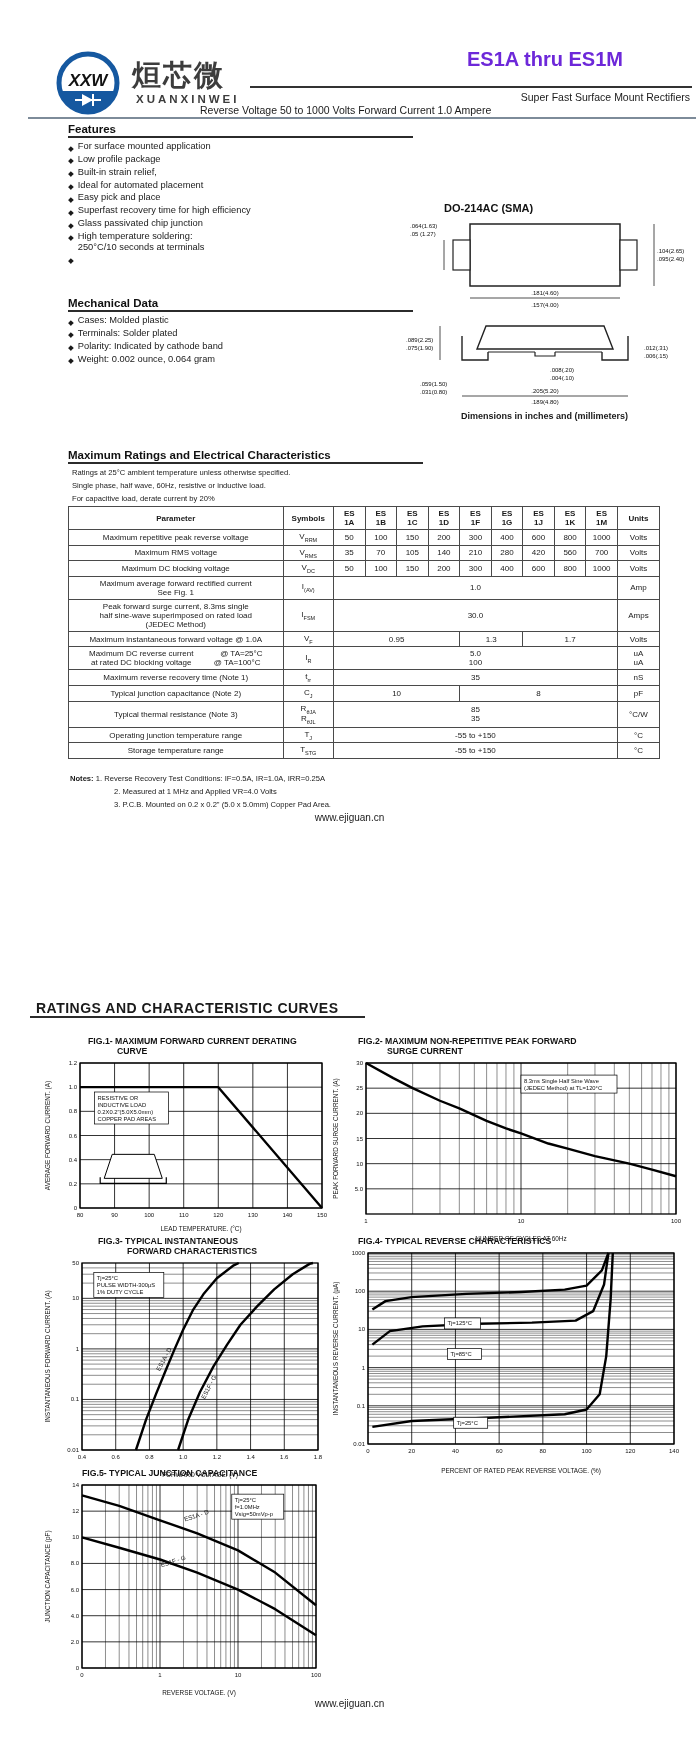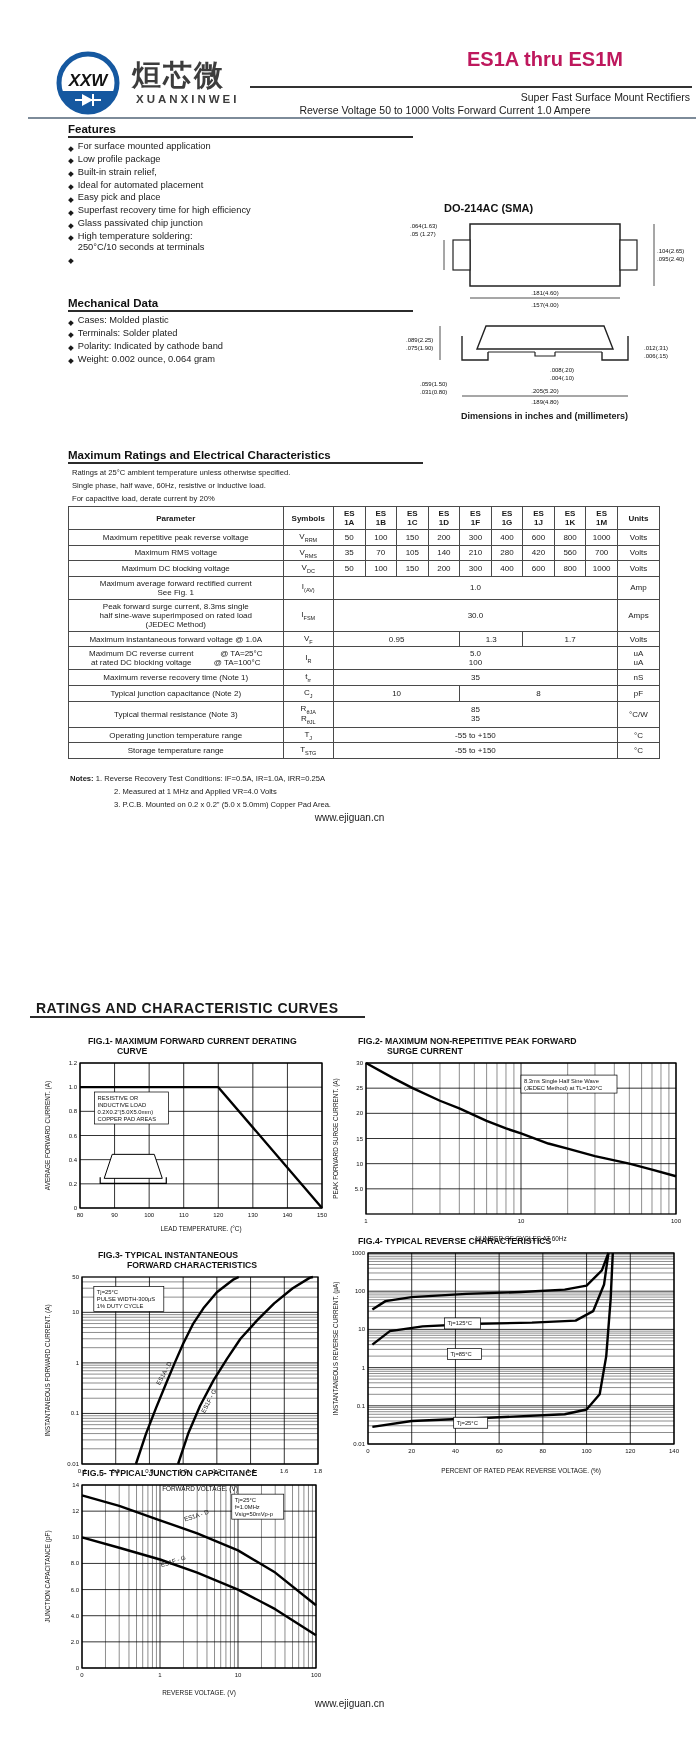--- a/index.html
+++ b/index.html
@@ -39,24 +39,24 @@
     <text x="33" y="36" text-anchor="middle" font-size="17" font-weight="bold" font-style="italic" fill="#1558a0">XXW</text>
     <g stroke="#fff" stroke-width="2">
       <line x1="20" y1="50" x2="46" y2="50"></line>
       <path d="M27,44 L27,56 L38,50 Z" fill="#fff" stroke="none"></path>
       <line x1="38" y1="44" x2="38" y2="56"></line>
     </g>
   </svg>
   <div class="abs" style="left:132px;top:56px;font-size:29px;font-weight:bold;color:#3c3c3c;letter-spacing:2px;">烜芯微</div>
   <div class="abs" style="left:136px;top:93px;font-size:11.5px;font-weight:bold;color:#3c3c3c;letter-spacing:3px;">XUANXINWEI</div>
 
-  <div class="abs" style="left:400px;top:48px;width:290px;text-align:center;font-size:20px;font-weight:bold;color:#be185d;">ES1A thru ES1M</div>
+  <div class="abs" style="left:400px;top:48px;width:290px;text-align:center;font-size:20px;font-weight:bold;color:#6d28d9;">ES1A thru ES1M</div>
   <div class="abs" style="left:250px;top:86px;width:442px;height:1.6px;background:#333;"></div>
   <div class="abs" style="left:250px;top:91px;width:440px;text-align:right;font-size:10.5px;">Super Fast Surface Mount Rectifiers</div>
-  <div class="abs" style="left:200px;top:104px;width:490px;text-align:center;font-size:10.5px;">Reverse Voltage 50 to 1000 Volts    Forward Current 1.0 Ampere</div>
+  <div class="abs" style="left:200px;top:104px;width:490px;text-align:left;font-size:10.5px;">Reverse Voltage 50 to 1000 Volts    Forward Current 1.0 Ampere</div>
   <div class="abs" style="left:28px;top:117px;width:668px;height:2.4px;background:#7d8b99;"></div>
 
   <div class="abs sec-head" style="left:68px;top:123px;">Features</div>
   <div class="abs sec-line" style="left:68px;top:136px;width:345px;"></div>
   <div class="abs bullets" style="left:68px;top:141px;width:345px;" id="features-list">
       <div class="bullet-item">
         <span class="diamond">◆</span>
         <span class="pre">For surface mounted application</span>
       </div>
       <div class="bullet-item">
@@ -427,21 +427,21 @@
           <text x="33" y="57.333333333333336" font-size="6" text-anchor="end">20</text>
           <text x="33" y="32.16666666666666" font-size="6" text-anchor="end">25</text>
           <text x="33" y="7" font-size="6" text-anchor="end">30</text>
           <polyline points="36,5 63.294145153630595,20.099999999999994 82.6596493279171,30.16666666666666 109.95379448154767,42.75 129.3192986558342,50.300000000000004 156.61344380946477,62.883333333333326 175.97894798375125,70.43333333333334 191,75.46666666666667 218.2941451536306,85.53333333333333 237.6596493279171,90.56666666666666 264.9537944815477,98.11666666666667 299.3403506720829,105.66666666666667 321.9901962022098,111.70666666666666 346,118.25" fill="none" stroke="#000" stroke-width="2.4" stroke-linejoin="round"></polyline>
           <rect x="191" y="17.079999999999995" width="96" height="18" fill="#fff" stroke="#000" stroke-width="0.7"></rect>
           <text x="194" y="24.579999999999995" font-size="5.8">8.3ms Single Half Sine Wave</text>
           <text x="194" y="31.579999999999995" font-size="5.8">(JEDEC Method) at TL=120°C</text>
           <text x="191" y="183" font-size="6.4" text-anchor="middle">NUMBER OF CYCLES AT 60Hz</text>
           <text x="8" y="80.5" font-size="6.4" text-anchor="middle" transform="rotate(-90 8 80.5)">PEAK FORWARD SURGE CURRENT. (A)</text>
         </svg></div>
-      <div class="fig" style="left: 42px; top: 1236px; width: 288px;"><div class="fig-title" style="padding-left: 56px; margin-top: 14px;">FIG.3- TYPICAL INSTANTANEOUS
+      <div class="fig" style="left: 42px; top: 1236px; width: 288px;"><div class="fig-title" style="padding-left: 56px;">FIG.3- TYPICAL INSTANTANEOUS
             FORWARD CHARACTERISTICS</div><svg width="288" height="222" viewBox="0 0 288 222">
           <line x1="40" y1="5" x2="40" y2="192" stroke="#000" stroke-width="0.8"></line>
           <line x1="73.71428571428571" y1="5" x2="73.71428571428571" y2="192" stroke="#000" stroke-width="0.8"></line>
           <line x1="107.42857142857143" y1="5" x2="107.42857142857143" y2="192" stroke="#000" stroke-width="0.8"></line>
           <line x1="141.14285714285714" y1="5" x2="141.14285714285714" y2="192" stroke="#000" stroke-width="0.8"></line>
           <line x1="174.85714285714286" y1="5" x2="174.85714285714286" y2="192" stroke="#000" stroke-width="0.8"></line>
           <line x1="208.57142857142856" y1="5" x2="208.57142857142856" y2="192" stroke="#000" stroke-width="0.8"></line>
           <line x1="242.28571428571433" y1="5" x2="242.28571428571433" y2="192" stroke="#000" stroke-width="0.8"></line>
           <line x1="276" y1="5" x2="276" y2="192" stroke="#000" stroke-width="0.8"></line>
           <line x1="40" y1="176.7815448291884" x2="276" y2="176.7815448291884" stroke="#000" stroke-width="0.45"></line>

